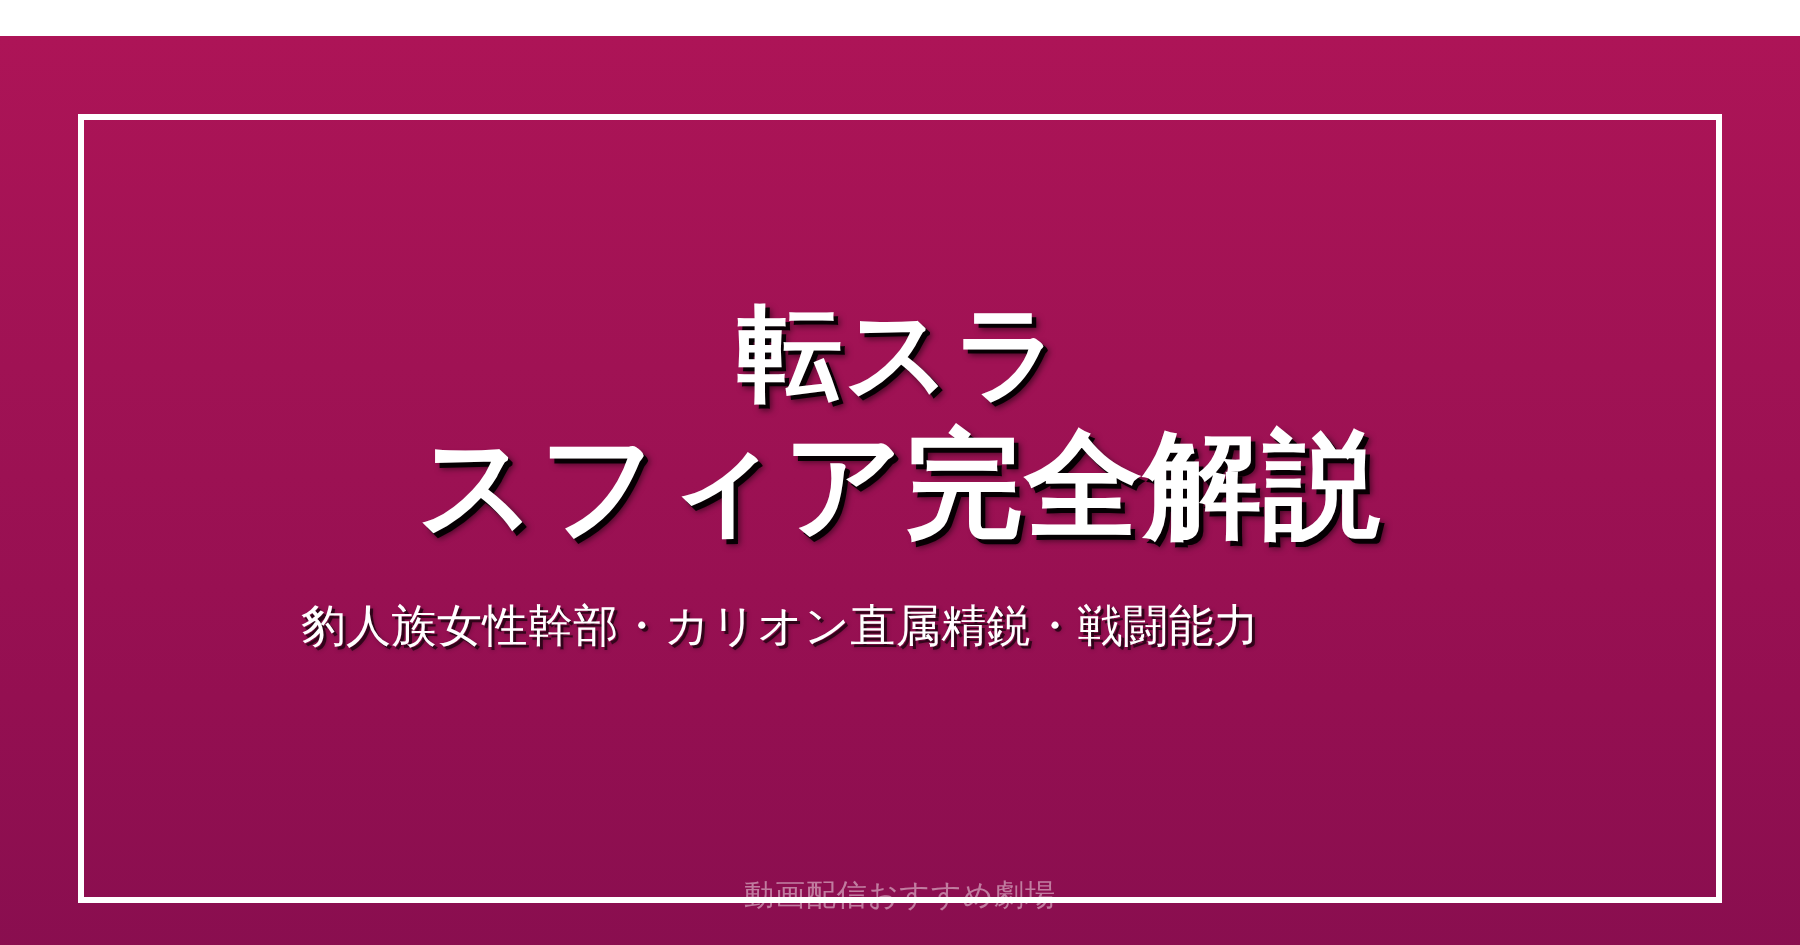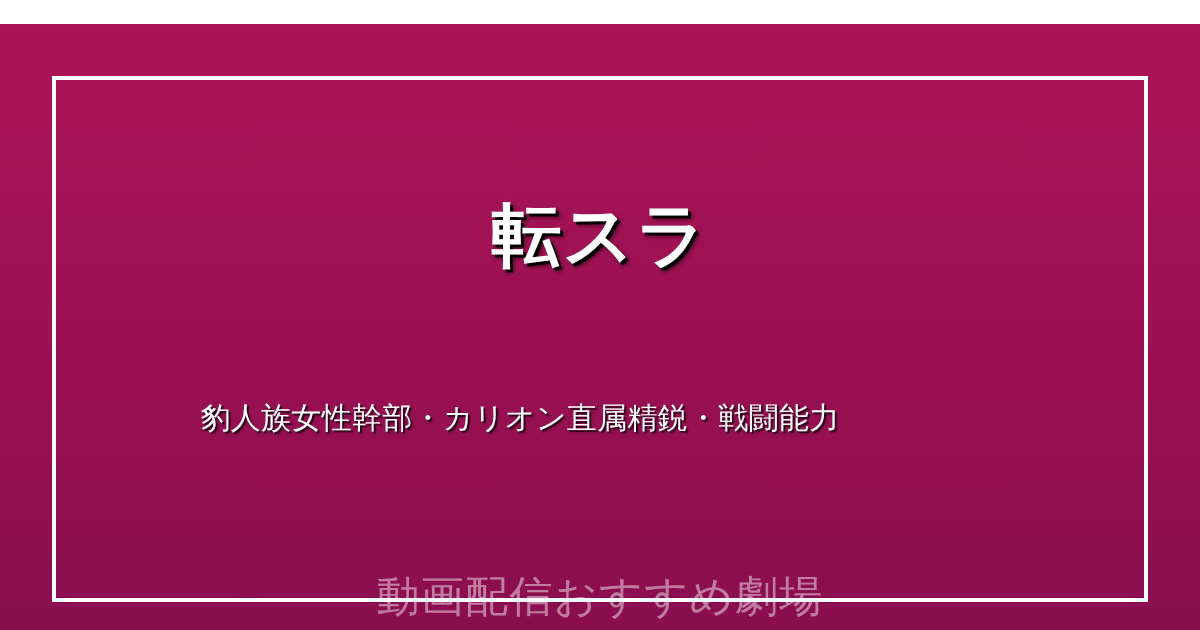--- a/index.html
+++ b/index.html
@@ -98,38 +98,39 @@
   }
 
   
   .footer-brand {
     position: absolute;
     left: 0;
     top: 552px;
     width: 1200px;
     text-align: center;
     color: rgba(255, 255, 255, 0.46);
-    font-size: 43px;
+    font-size: 20px;
     line-height: 40px;
     font-weight: 400;
     letter-spacing: 0.03em;
     white-space: nowrap;
   }
 </style>
 </head>
 <body>
 
 <div class="thumbnail">
 
   <div class="frame"></div>
 
   <div class="content">
 
     <div class="title-block">
       <span class="title-line title-line-1">転スラ</span>
+      <span class="title-line title-line-2">スフィア完全解説</span>
     </div>
 
     <div class="subtitle">豹人族女性幹部・カリオン直属精鋭・戦闘能力</div>
 
     <div class="footer-brand">動画配信おすすめ劇場</div>
 
   </div>
 </div>
 
 </body></html>

